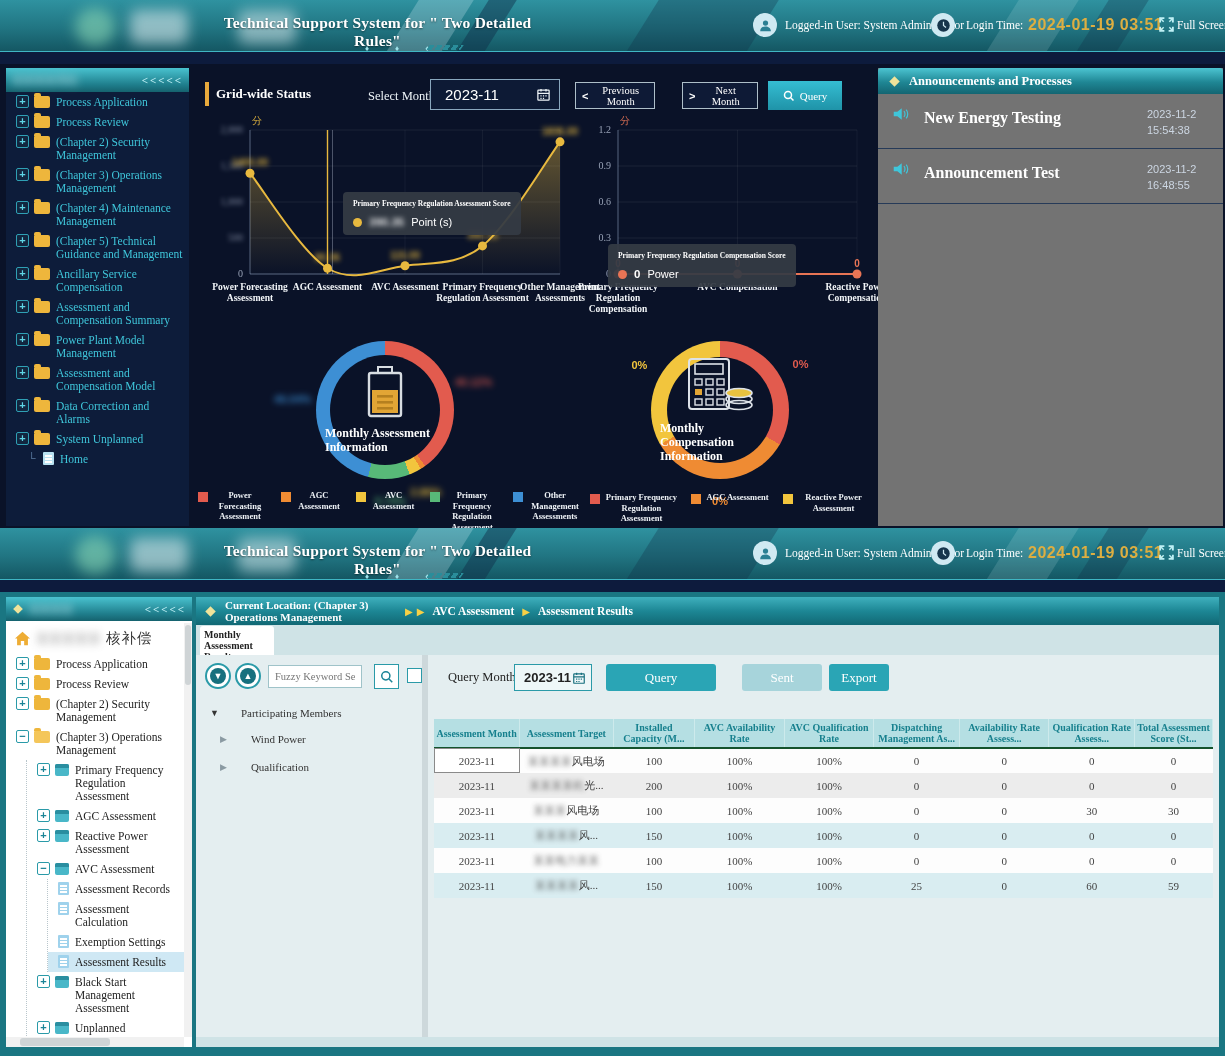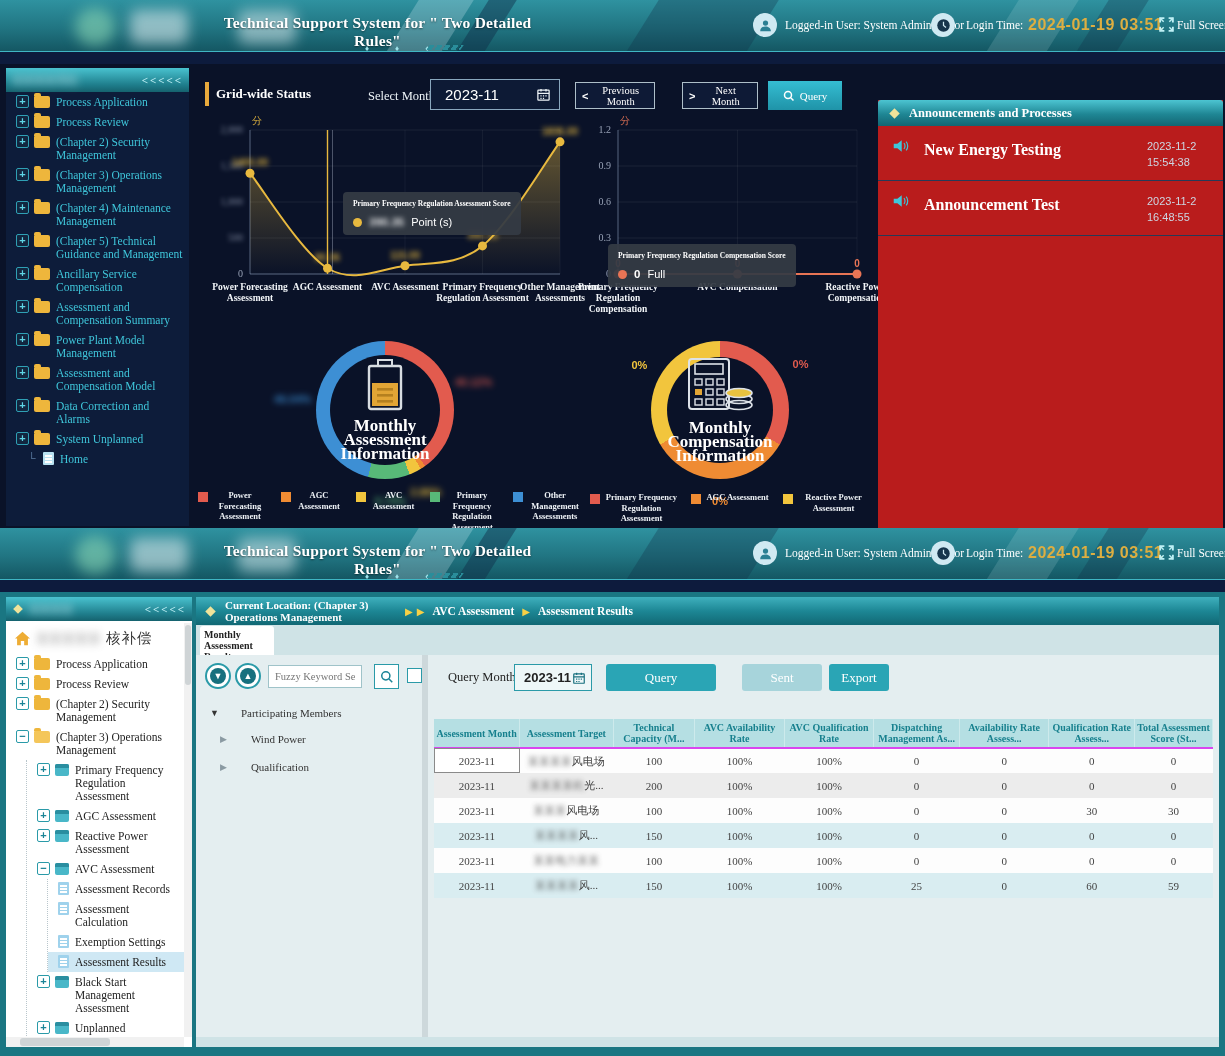--- a/index.html
+++ b/index.html
@@ -63,28 +63,28 @@
   .blur3{filter:blur(3px);opacity:.85;}
   .ttip{position:absolute;background:rgba(52,58,68,.94);border-radius:4px;padding:7px 10px;z-index:5;}
   .ttip .tt-t{color:#fff;font-size:7.5px;font-weight:bold;white-space:nowrap;}
   .ttip .tt-row{display:flex;align-items:center;gap:7px;margin-top:8px;color:#fff;font-size:11.5px;}
   .tt-dot{width:9px;height:9px;border-radius:50%;}
   .unitlab{font-family:"Liberation Sans",sans-serif;font-size:11px;}
   
   .donut-wrap{position:absolute;}
   .ring{position:absolute;border-radius:50%;}
   .hole{position:absolute;border-radius:50%;background:#0a1228;display:flex;flex-direction:column;align-items:center;justify-content:center;gap:4px;}
-  .hole .ct{color:#fff;font-size:17px;font-weight:bold;text-align:center;line-height:14px;width:120px;}
+  .hole .ct{color:#fff;font-size:12px;font-weight:bold;text-align:left;line-height:14px;width:120px;}
   .pct{position:absolute;font-size:11px;font-weight:bold;font-family:"Liberation Sans",sans-serif;transform:translate(-50%,-50%);}
   .legend{position:absolute;display:flex;justify-content:center;gap:14px;left:0;right:0;}
   .lg-it{display:flex;align-items:flex-start;gap:5px;}
   .lg-sq{width:10px;height:10px;margin-top:2px;flex:0 0 10px;}
   .lg-tx{color:#eef2f6;font-size:8.5px;font-weight:bold;line-height:10.5px;max-width:72px;text-align:center;}
   
-  .ann{position:absolute;left:878px;top:68px;width:345px;height:458px;background:#b91c1c;margin-top:32px;}
+  .ann{position:absolute;left:878px;top:68px;width:345px;height:458px;background:#737373;}
   .bar-teal{height:26px;background:linear-gradient(180deg,#4cc4d1 0%,#1f8694 55%,#136572 100%);display:flex;align-items:center;gap:8px;padding:0 10px;color:#fff;font-size:12.5px;font-weight:bold;border-radius:3px 3px 0 0;}
   .ann-item{display:flex;align-items:flex-start;padding:12px 10px 10px 14px;border-bottom:1px solid #263a58;}
   .ann-item .at{color:#fff;font-size:16px;font-weight:bold;margin-left:14px;padding-top:3px;flex:1;}
   .ann-dt{width:66px;overflow:hidden;color:#ccd6e2;font-family:"Liberation Sans",sans-serif;font-size:11px;line-height:16px;white-space:nowrap;}
   
   .side-light{position:absolute;left:6px;top:69px;width:186px;height:450px;background:#fff;}
   .side-light .side-hd{border-radius:0;}
   .home-title-dk{color:#333;font-size:14.5px;letter-spacing:1px;}
   .trow-light .lbl{color:#222;}
   .trow-light.sel{background:#cfe8f4;}
@@ -112,21 +112,21 @@
   .tri{color:#8a9aa2;font-size:9px;}
   .qm-area{position:absolute;left:238px;right:6px;top:0;bottom:0;}
   .qm-lbl{position:absolute;left:14px;top:15px;font-size:12.5px;color:#222;}
   .qm-input{position:absolute;left:80px;top:9px;width:78px;height:27px;background:#eef7f8;border:1px solid #2a9aa8;display:flex;align-items:center;padding:0 5px 0 9px;}
   .qm-input .mv{flex:1;font-family:"Liberation Sans",sans-serif;font-weight:bold;font-size:13px;color:#222;}
   .act-btn{position:absolute;top:9px;height:27px;border:none;border-radius:3px;color:#fff;font-size:13px;font-family:"Liberation Serif",serif;}
   .b-teal{background:#2aa5b5;}
   .b-pale{background:#a7d4db;}
   .browse-bar{position:absolute;left:0px;right:0;top:42px;height:22px;background:linear-gradient(180deg,#36adbb 0%,#17818f 55%,#0f6571 100%);display:flex;align-items:center;gap:8px;padding:0 8px;color:#fff;font-size:12px;font-weight:bold;}
   table.grid{position:absolute;left:0;right:0;top:64px;border-collapse:collapse;width:100%;table-layout:fixed;}
-  table.grid th{background:#b5dfe3;color:#17808e;font-size:10px;font-weight:bold;line-height:11px;padding:3px 2px;border-bottom:2px solid #d946ef;border-right:1px solid #cdeaec;height:28px;}
+  table.grid th{background:#b5dfe3;color:#17808e;font-size:10px;font-weight:bold;line-height:11px;padding:3px 2px;border-bottom:2px solid #14532d;border-right:1px solid #cdeaec;height:28px;}
   table.grid td{font-size:11px;color:#444;text-align:center;height:25px;padding:0 2px;overflow:hidden;white-space:nowrap;}
   tr.r-white{background:#fdfdfd;} tr.r-gray{background:#ececec;} tr.r-teal{background:#d9edf1;}
   td.selcell{outline:1px solid #8a8a8a;outline-offset:-1px;background:#fff;}
   .redact{filter:blur(2.5px);opacity:.75;}
 </style>
 </head>
 <body>
 
 <div id="page">
 
@@ -336,21 +336,21 @@
           <path d="M38,162C57.91666666666667,162 117.66666666666666,162 157.5,162C197.33333333333334,162 257.0833333333333,162 277,162 L277,162 L38,162 Z" fill="url(#gb)" stroke="none"></path>
           <path d="M38,162C57.91666666666667,162 117.66666666666666,162 157.5,162C197.33333333333334,162 257.0833333333333,162 277,162" fill="none" stroke="#e87455" stroke-width="2"></path>
           <circle cx="38" cy="162" r="4.5" fill="#e87455"></circle>
           <circle cx="157.5" cy="162" r="4.5" fill="#e87455"></circle>
           <circle cx="277" cy="162" r="4.5" fill="#e87455"></circle>
         </svg><div class="xlab" style="left: -10px; top: 170px; width: 96px;">Primary Frequency Regulation Compensation</div><div class="xlab" style="left: 109.5px; top: 170px; width: 96px;">AVC Compensation</div><div class="xlab" style="left: 229px; top: 170px; width: 96px;">Reactive Power Compensation</div><div class="ptlab" style="left: 38px; top: 146px; color: rgb(232, 116, 85);">0</div><div class="ptlab" style="left: 157.5px; top: 146px; color: rgb(232, 116, 85);">0</div><div class="ptlab" style="left: 277px; top: 146px; color: rgb(232, 116, 85);">0</div><div class="ttip" style="left: 28px; top: 132px;">
           <div class="tt-t">Primary Frequency Regulation Compensation Score</div>
           <div class="tt-row">
             <span class="tt-dot" style="background:#e87455"></span>
             <span class="" style="font-weight:bold;font-family:Liberation Sans,sans-serif;">0</span>
-            <span class="unitlab">Full</span>
+            <span class="unitlab">Power</span>
           </div>
         </div></div>
     <div id="donut1" class="donut-wrap" style="left:198px;top:330px;width:384px;height:190px;">
         <div class="ring" style="left: 118px; top: 11px; width: 138px; height: 138px; background: conic-gradient(rgb(226, 91, 78) 0deg, rgb(226, 91, 78) 144.432deg, rgb(239, 139, 51) 144.432deg, rgb(239, 139, 51) 148.716deg, rgb(242, 197, 61) 148.716deg, rgb(242, 197, 61) 159.012deg, rgb(88, 185, 120) 159.012deg, rgb(88, 185, 120) 194.256deg, rgb(61, 143, 212) 194.256deg, rgb(61, 143, 212) 360deg);"></div>
         <div class="hole" style="left: 132px; top: 25px; width: 110px; height: 110px;">
           <span><svg width="42" height="52" viewBox="0 0 42 52">
               <rect x="14" y="1" width="14" height="6" fill="none" stroke="#d8dde2" stroke-width="2"></rect>
               <rect x="5" y="7" width="32" height="43" rx="2" fill="none" stroke="#d8dde2" stroke-width="2.4"></rect>
               <rect x="8" y="24" width="26" height="23" fill="#e2a535"></rect>
               <rect x="13" y="29" width="16" height="2.6" fill="#b5801f"></rect>
@@ -647,21 +647,21 @@
               </svg>
           </div>
           <button class="act-btn b-teal" style="left:172px;width:110px;">Query</button>
           <button class="act-btn b-pale" style="left:308px;width:80px;">Sent</button>
           <button class="act-btn b-teal" style="left:395px;width:60px;">Export</button>
           <table class="grid" id="btable">
               <tbody>
                 <tr>
                   <th style="width:11%">Assessment Month</th>
                   <th style="width:12%">Assessment Target</th>
-                  <th style="width:10.5%">Technical Capacity (M...</th>
+                  <th style="width:10.5%">Installed Capacity (M...</th>
                   <th style="width:11.5%">AVC Availability Rate</th>
                   <th style="width:11.5%">AVC Qualification Rate</th>
                   <th style="width:11%">Dispatching Management As...</th>
                   <th style="width:11.5%">Availability Rate Assess...</th>
                   <th style="width:11%">Qualification Rate Assess...</th>
                   <th style="width:10%">Total Assessment Score (St...</th>
                 </tr>
                 <tr class="r-white">
                   <td class="selcell">2023-11</td>
                   <td><span class="redact">某某某某</span>风电场</td>

